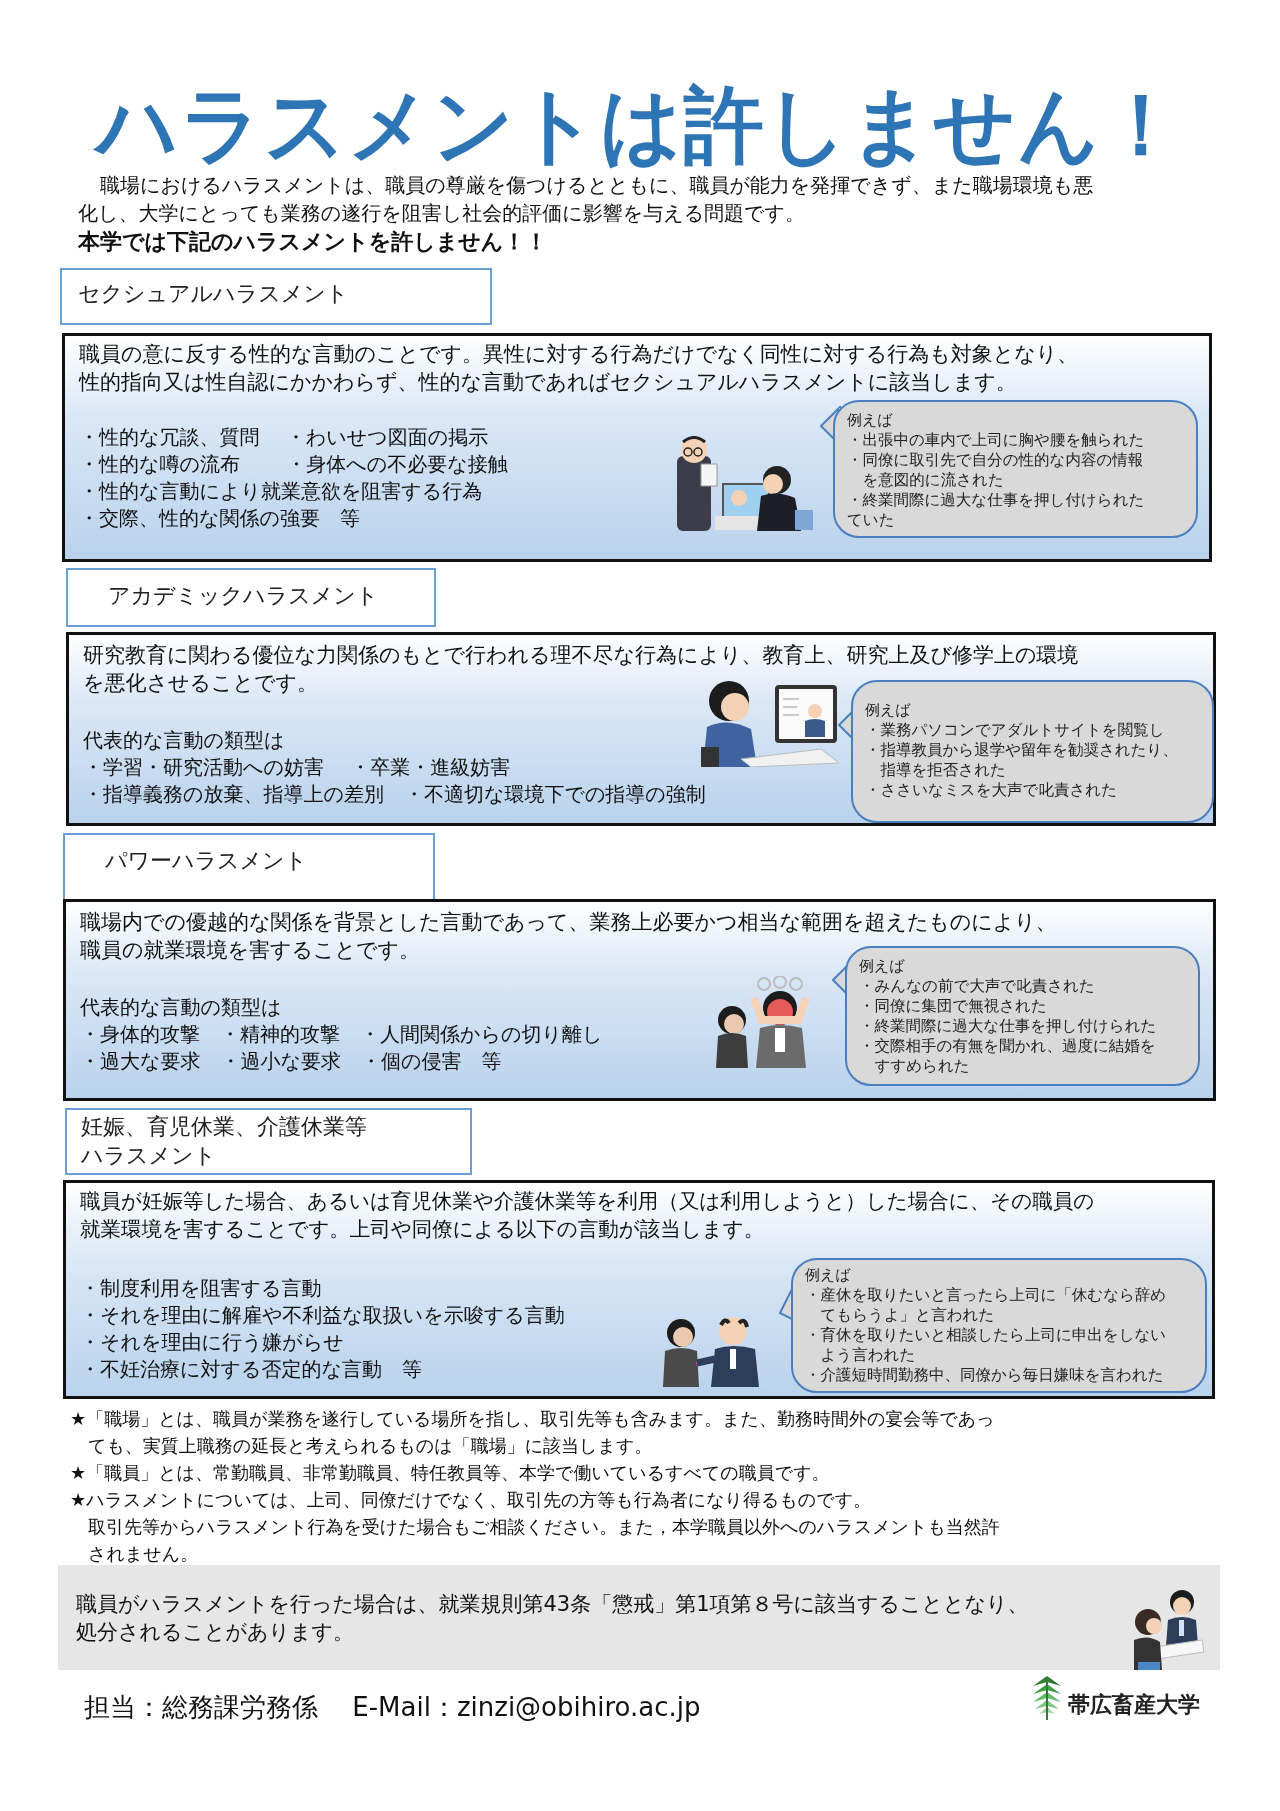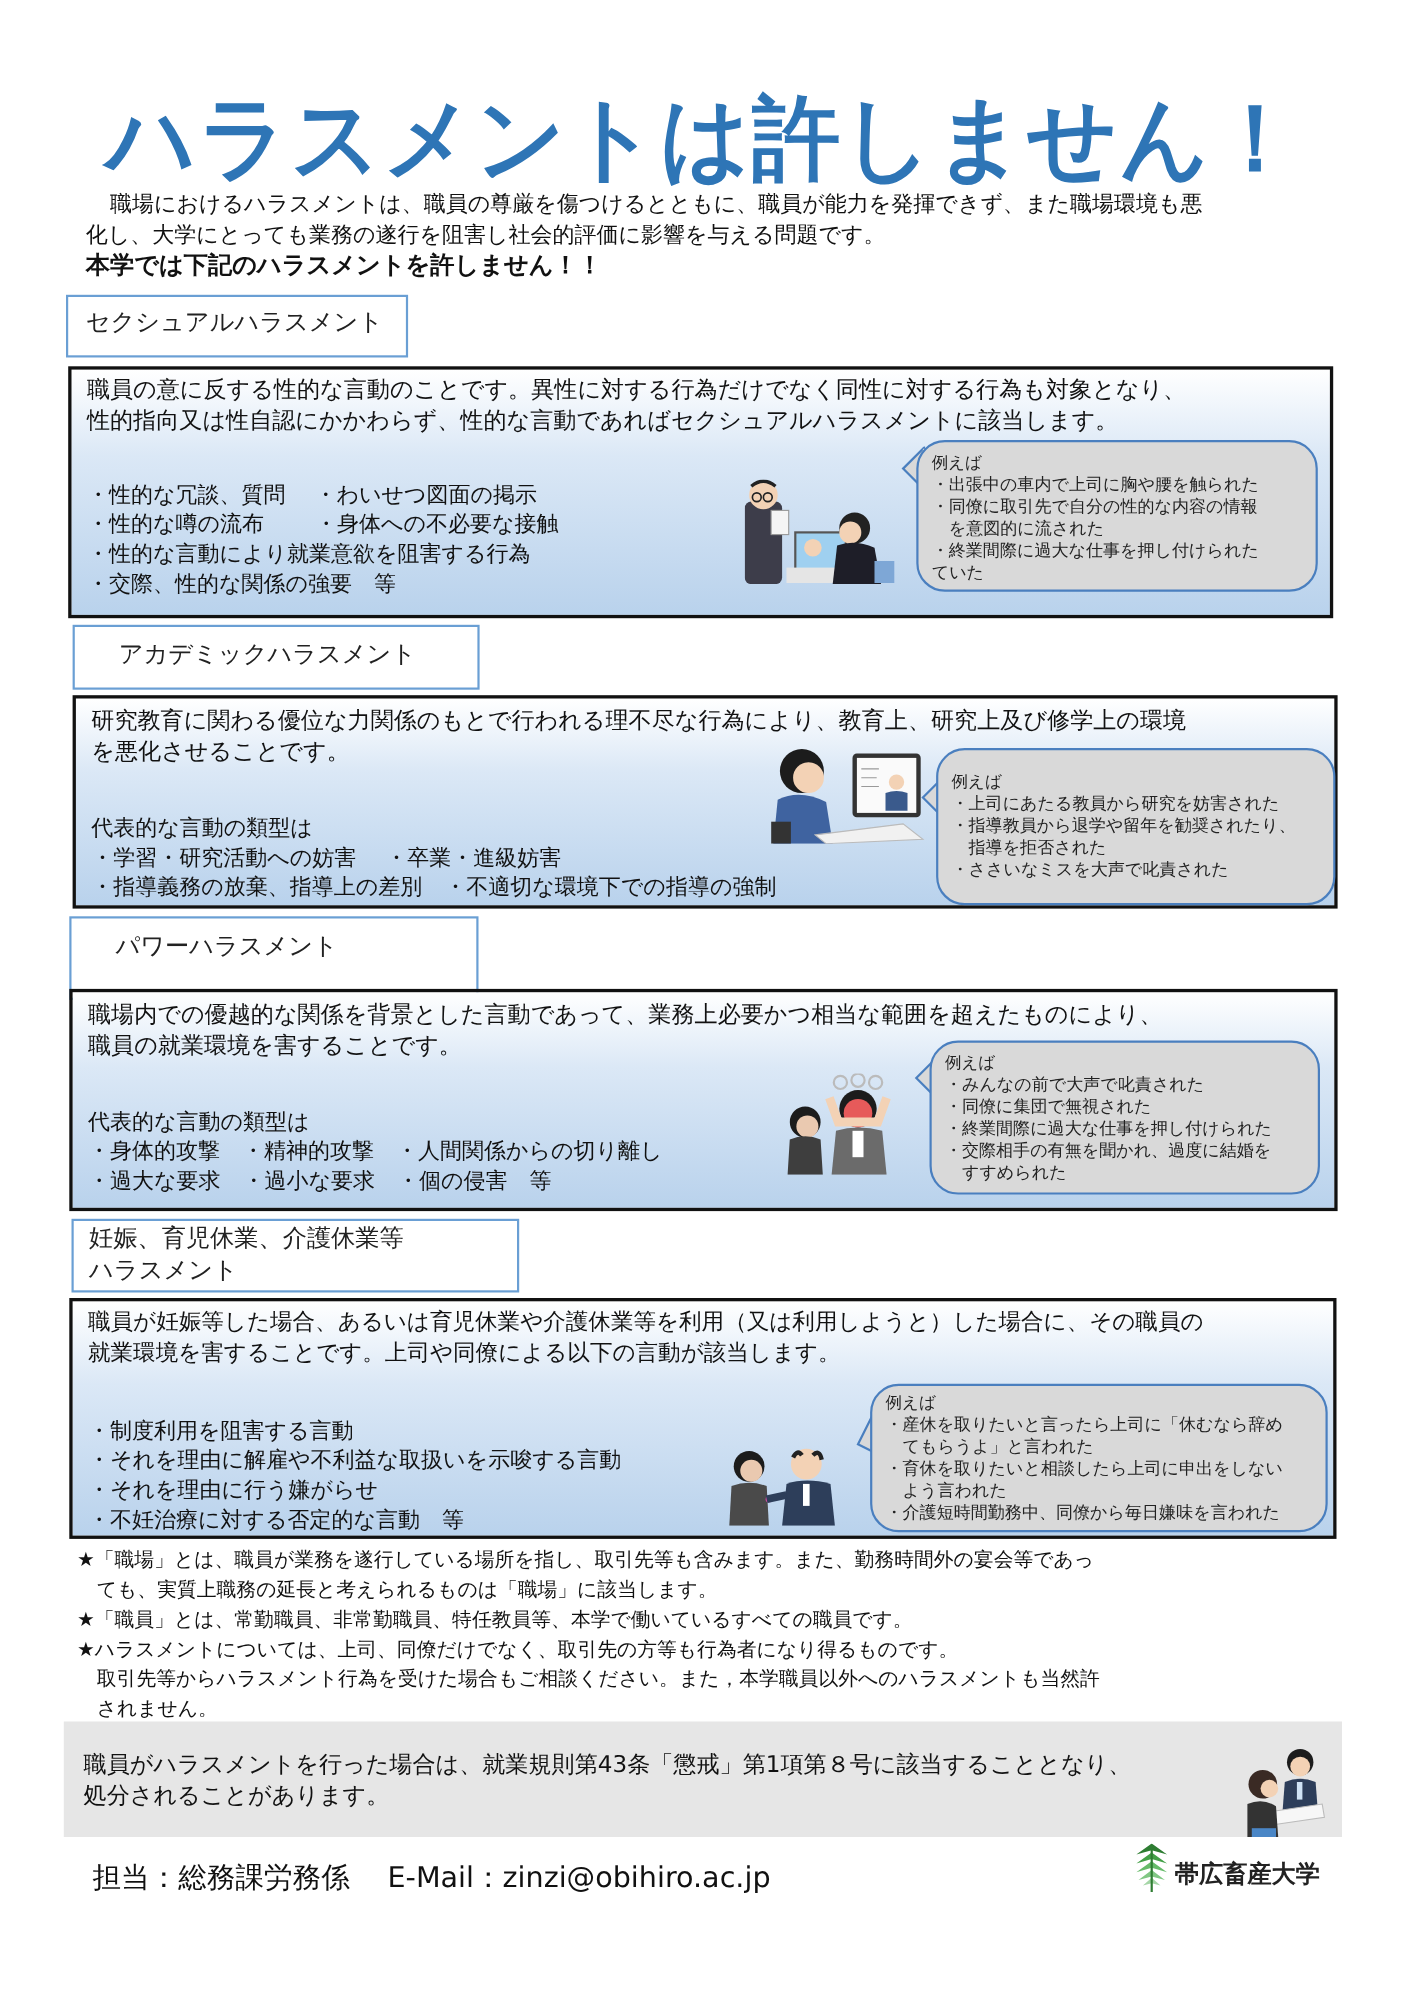--- a/index.html
+++ b/index.html
@@ -10,21 +10,21 @@
            font-size: 80px; line-height: 95px; font-weight: bold; color: #2e75b6;
            letter-spacing: 2px; transform: scaleY(1.05); }
   .intro { left: 78px; width: 1150px; top: 171px; font-size: 20px; line-height: 28px; }
   .intro .indent { padding-left: 22px; }
   .intro-bold { left: 78px; top: 228px; font-size: 22px; font-weight: bold; line-height: 28px; }
   .label-box { border: 2px solid #6a9fd4; background: #fff; box-sizing: border-box;
                font-size: 22px; line-height: 28px; color: #222; }
   .content-box { border: 3px solid #111; box-sizing: border-box;
                  background: linear-gradient(to bottom, #ffffff 0%, #dbe8f6 35%, #b9d2ec 100%); }
   .desc { font-size: 21px; line-height: 28px; color: #111; }
-  .list { font-size: 20px; line-height: 27px; color: #111; margin-top: 12px; }
+  .list { font-size: 20px; line-height: 27px; color: #111; }
   .list div { white-space: pre; }
   .bubble { background: #d9d9d9; border: 2px solid #4a7fbf; border-radius: 26px;
             box-sizing: border-box; font-size: 15.5px; line-height: 20px; color: #222;
             padding: 8px 10px 4px 12px; }
   .bubble .b-head { font-size: 15px; }
   .bubble div { white-space: pre; }
   .tail { width: 0; height: 0; }
   .illus { }
   .notes { left: 70px; width: 1160px; top: 1405px; font-size: 18px; line-height: 27px; color: #111; }
   .notes div { white-space: pre; }
@@ -37,21 +37,21 @@
 <body>
 
 <div class="abs title">ハラスメントは許しません！</div>
 
 <div class="abs intro">
   <div class="indent">職場におけるハラスメントは、職員の尊厳を傷つけるとともに、職員が能力を発揮できず、また職場環境も悪</div>
   <div>化し、大学にとっても業務の遂行を阻害し社会的評価に影響を与える問題です。</div>
 </div>
 <div class="abs intro-bold">本学では下記のハラスメントを許しません！！</div>
 
-<div class="abs label-box" style="left:60px; top:268px; width:311px; height:57px; padding:10px 0 0 16px;">
+<div class="abs label-box" style="left:60px; top:268px; width:432px; height:57px; padding:10px 0 0 16px;">
   <span>セクシュアルハラスメント</span>
 </div>
 <div class="abs content-box" style="left:62px; top:333px; width:1150px; height:229px;">
   <div class="abs desc" style="left:14px; top:4px;">
     <div>職員の意に反する性的な言動のことです。異性に対する行為だけでなく同性に対する行為も対象となり、</div>
     <div>性的指向又は性自認にかかわらず、性的な言動であればセクシュアルハラスメントに該当します。</div>
   </div>
   <div class="abs list" style="left:14px; top:88px;">
     <div>・性的な冗談、質問　 ・わいせつ図面の掲示</div>
     <div>・性的な噂の流布　　 ・身体への不必要な接触</div>
@@ -123,21 +123,21 @@
     </svg>
   </div>
   <div class="abs tail" style="left:768px; top:70px;">
     <svg width="22" height="40" viewBox="0 0 22 40">
         <path d="M22 0 L2 20 L22 40 Z" fill="#d9d9d9" stroke="#4a7fbf" stroke-width="2"></path>
         <rect x="20" y="2" width="4" height="36" fill="#d9d9d9"></rect>
       </svg>
   </div>
   <div class="abs bubble" style="left:782px; top:45px; width:363px; height:143px; padding-top:18px;">
     <div class="b-head">例えば</div>
-    <div>・上司にあたる教員から研究を妨害された</div>
+    <div>・業務パソコンでアダルトサイトを閲覧し</div>
     <div>・指導教員から退学や留年を勧奨されたり、</div>
     <div>　指導を拒否された</div>
     <div>・ささいなミスを大声で叱責された</div>
   </div>
 </div>
 
 <div class="abs label-box" style="left:63px; top:833px; width:372px; height:76px; padding:12px 0 0 40px;">
   <span>パワーハラスメント</span>
 </div>
 <div class="abs content-box" style="left:63px; top:899px; width:1153px; height:202px;">

